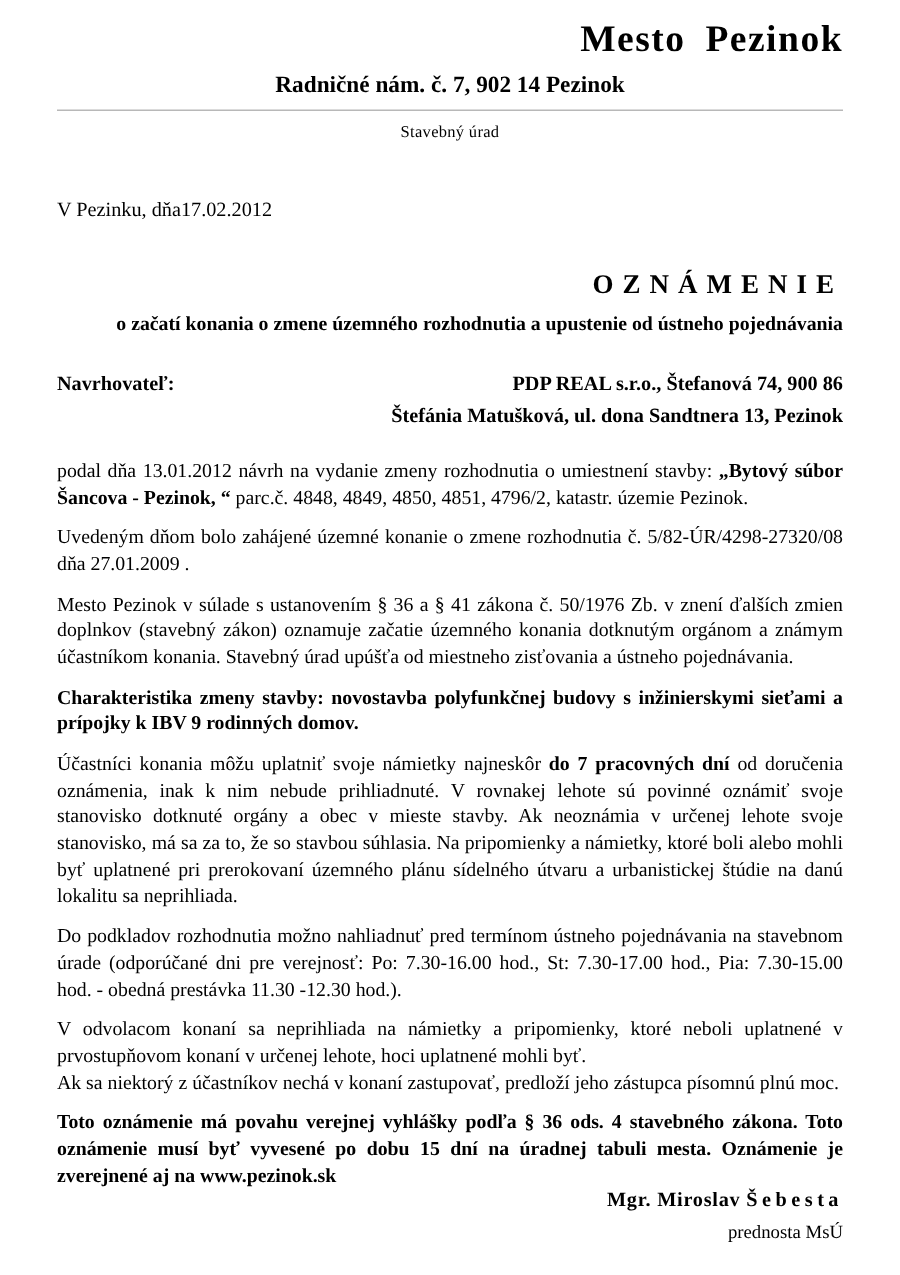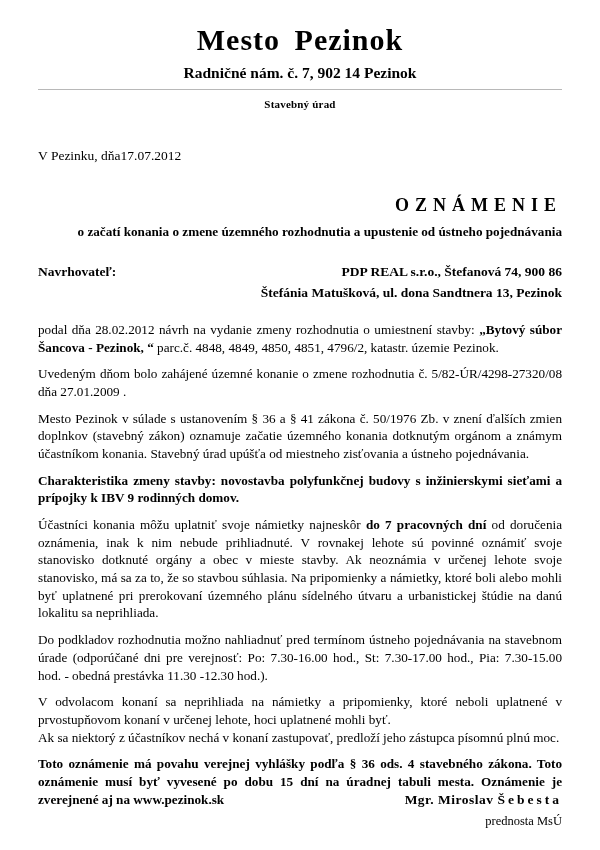--- a/index.html
+++ b/index.html
@@ -20,42 +20,43 @@
     height: 850px;
     box-sizing: border-box;
     padding: 0 38px;
   }
 
   
   .letterhead {
     text-align: center;
   }
   .city-title {
-    font-size: 30px;
+    font-size: 25px;
     font-weight: bold;
     letter-spacing: 1px;
-    padding-top: 22px;
+    padding-top: 12px;
     line-height: 1.2;
     word-spacing: 6px;
+    text-align: right;
   }
   .city-address {
     font-size: 15.5px;
     font-weight: bold;
     margin-top: 6px;
     line-height: 1.2;
   }
   .header-rule {
     border: 0;
     border-top: 1px solid #b8b8b8;
     margin: 6px 0 0 0;
     height: 0;
   }
   .office-name {
     font-size: 11px;
-    font-weight: bold;
+    font-weight: normal;
     margin-top: 8px;
     letter-spacing: 0.2px;
   }
 
   
   .meta {
     margin-top: 36px;
     font-size: 13.5px;
     line-height: 1.45;
   }
@@ -152,42 +153,42 @@
 <div class="page">
 
   <div class="letterhead">
     <div class="city-title">Mesto  Pezinok</div>
     <div class="city-address">Radničné nám. č. 7, 902 14 Pezinok</div>
     <hr class="header-rule">
     <div class="office-name">Stavebný úrad</div>
   </div>
 
   <div class="meta">
-    <div>V Pezinku, dňa17.07.2012</div>
+    <div>V Pezinku, dňa17.02.2012</div>
   </div>
 
   <div class="notice-block">
     <div class="notice-title">OZNÁMENIE</div>
     <div class="notice-subtitle">o začatí konania o zmene územného rozhodnutia a upustenie od ústneho pojednávania</div>
   </div>
 
   <div class="parties">
     <div class="party-row">
       <span class="party-label">Navrhovateľ:</span>
       <span class="party-value">PDP REAL s.r.o., Štefanová 74, 900 86</span>
     </div>
     <div class="party-row rep">
       <span class="party-value">Štefánia Matušková, ul. dona Sandtnera 13, Pezinok</span>
     </div>
   </div>
 
   <div class="body-text">
 
     <p>
-      <span class="indent-first">podal dňa 28.02.2012 návrh na  vydanie zmeny rozhodnutia o umiestnení  stavby:</span>
+      <span class="indent-first">podal dňa 13.01.2012 návrh na  vydanie zmeny rozhodnutia o umiestnení  stavby:</span>
       <span class="b">„Bytový súbor Šancova - Pezinok, “</span><span> parc.č. 4848, 4849, 4850, 4851, 4796/2,  katastr. územie Pezinok.</span>
     </p>
 
     <p>Uvedeným dňom bolo zahájené územné konanie o zmene rozhodnutia č. 5/82-ÚR/4298-27320/08 dňa 27.01.2009 .</p>
 
     <p>Mesto Pezinok v súlade  s ustanovením § 36 a § 41 zákona č. 50/1976 Zb. v znení ďalších zmien  doplnkov (stavebný zákon) oznamuje začatie územného konania  dotknutým orgánom a známym účastníkom konania. Stavebný úrad upúšťa od miestneho zisťovania a ústneho pojednávania.</p>
 
     <p class="bold-par">Charakteristika zmeny stavby: novostavba polyfunkčnej budovy s inžinierskymi sieťami a prípojky k IBV 9 rodinných domov.</p>
 
     <p>

